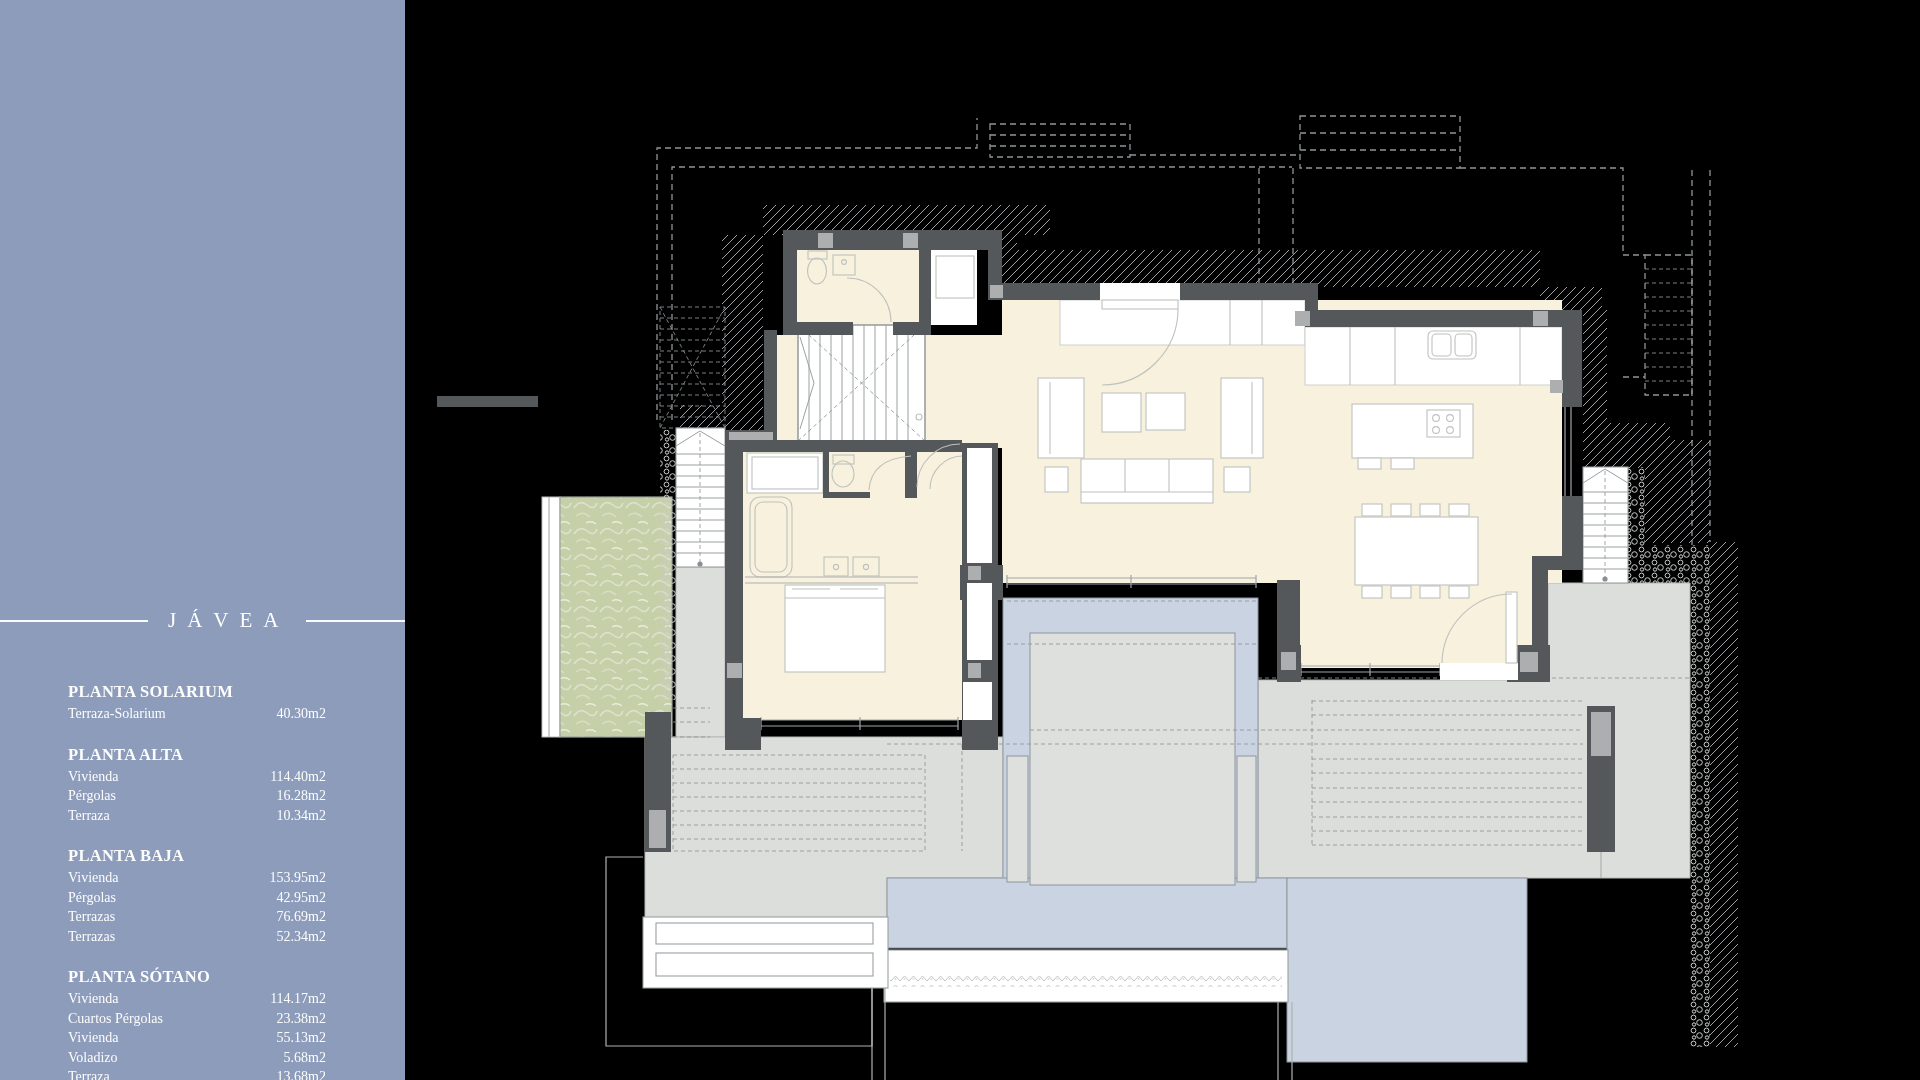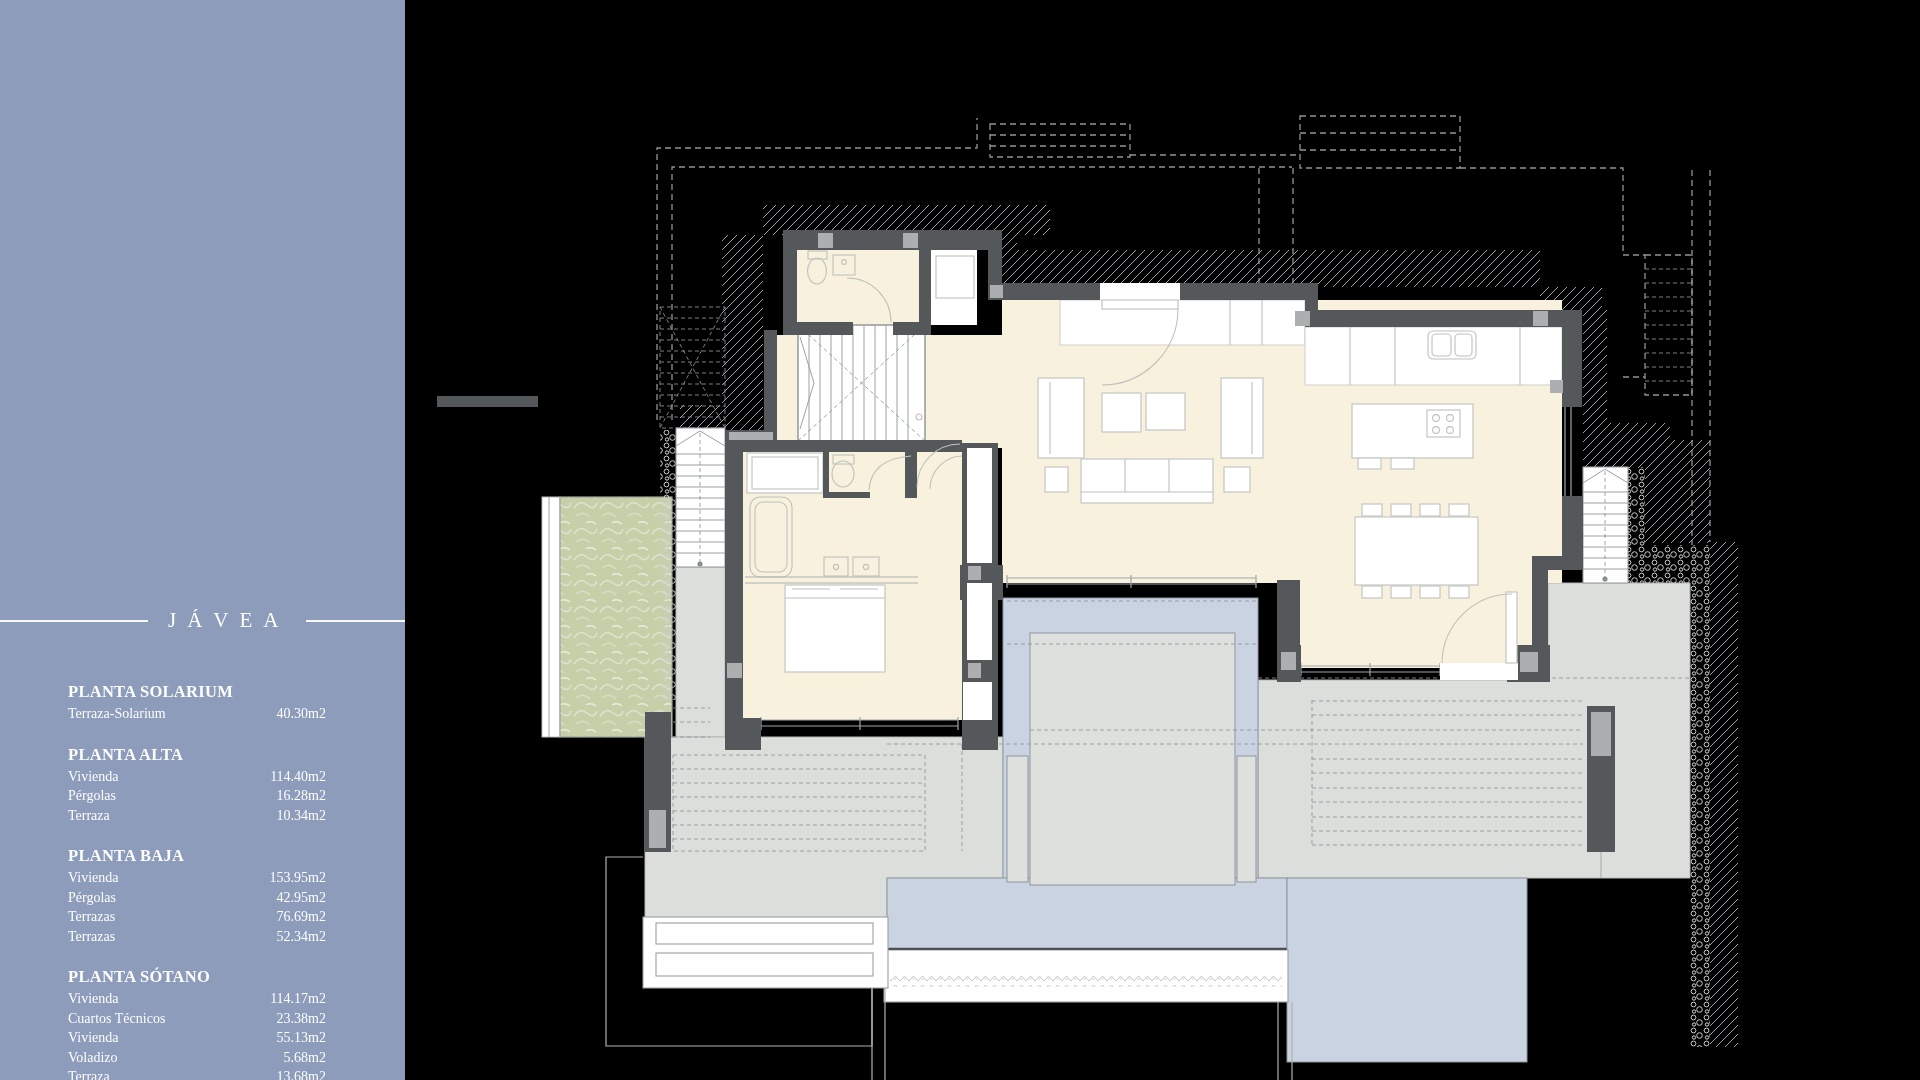--- a/index.html
+++ b/index.html
@@ -371,21 +371,21 @@
         </div>
       </section>
 
       <section class="area-section">
         <h2>PLANTA SÓTANO</h2>
         <div class="row">
           <span>Vivienda</span>
           <span class="val">114.17m2</span>
         </div>
         <div class="row">
-          <span>Cuartos Técnicos</span>
+          <span>Cuartos Pérgolas</span>
           <span class="val">23.38m2</span>
         </div>
         <div class="row">
           <span>Vivienda</span>
           <span class="val">55.13m2</span>
         </div>
         <div class="row">
           <span>Voladizo</span>
           <span class="val">5.68m2</span>
         </div>

